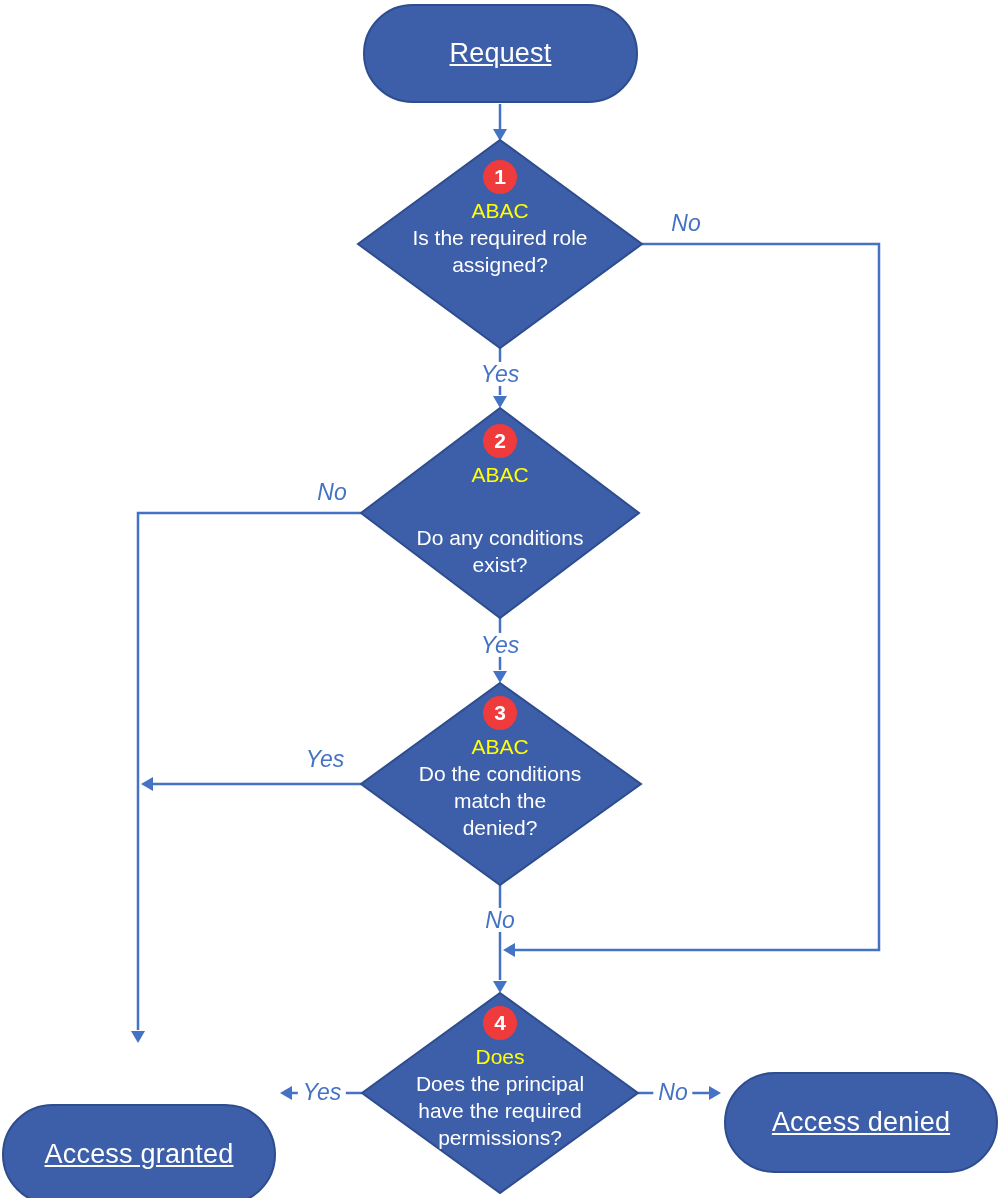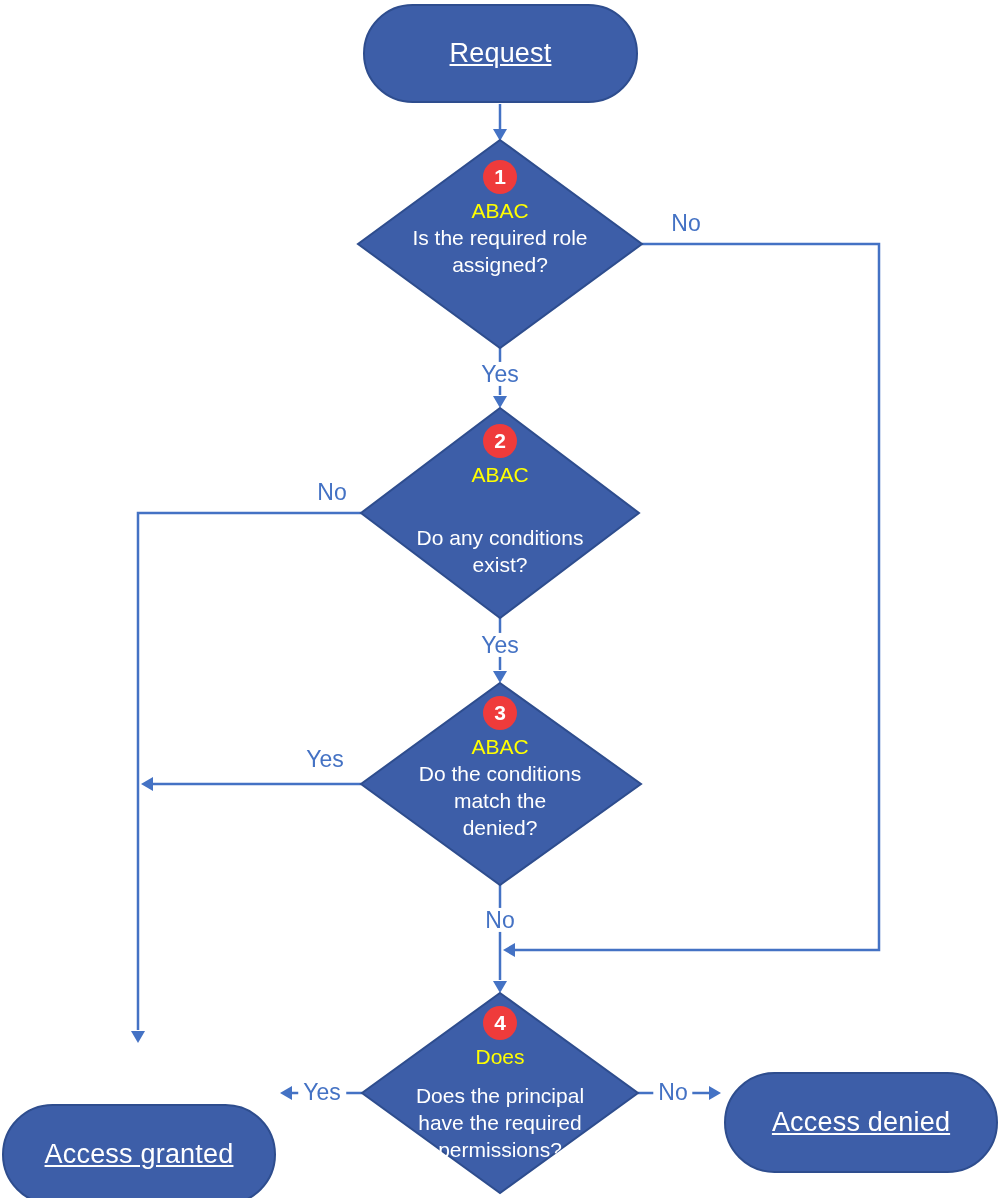--- a/index.html
+++ b/index.html
@@ -32,25 +32,25 @@
     position:absolute;width:240px;display:flex;flex-direction:column;
     align-items:center;text-align:center;pointer-events:none;
   }
   .badge{
     width:34px;height:34px;border-radius:50%;background:var(--badge_red);
     color:#fff;font-weight:bold;font-size:21px;
     display:flex;align-items:center;justify-content:center;margin-bottom:4px;
   }
   .cat{color:var(--category_yellow);font-size:21px;line-height:1.2;margin-bottom:2px;}
   .q{color:var(--text_white);font-size:21px;line-height:1.28;}
-  .q1{max-width:205px;} .q2{max-width:195px;margin-top:36px;} .q3{max-width:168px;} .q4{max-width:188px;margin-top:12px;}
+  .q1{max-width:205px;} .q2{max-width:195px;margin-top:36px;} .q3{max-width:168px;} .q4{max-width:188px;}
   .elabel{
     position:absolute;transform:translate(-50%,-50%);
     color:var(--connector);font-size:23px;line-height:1.05;
-    background:var(--page_background);padding:0 5px;white-space:nowrap;
+    background:var(--page_background);padding:0 5px;white-space:nowrap;font-style:italic;
   }
 </style>
 </head>
 <body>
 
 <div class="canvas">
 
   <svg class="layer" width="1000" height="1198" viewBox="0 0 1000 1198">
 
     <path class="conn" d="M500,104 V129"></path>

